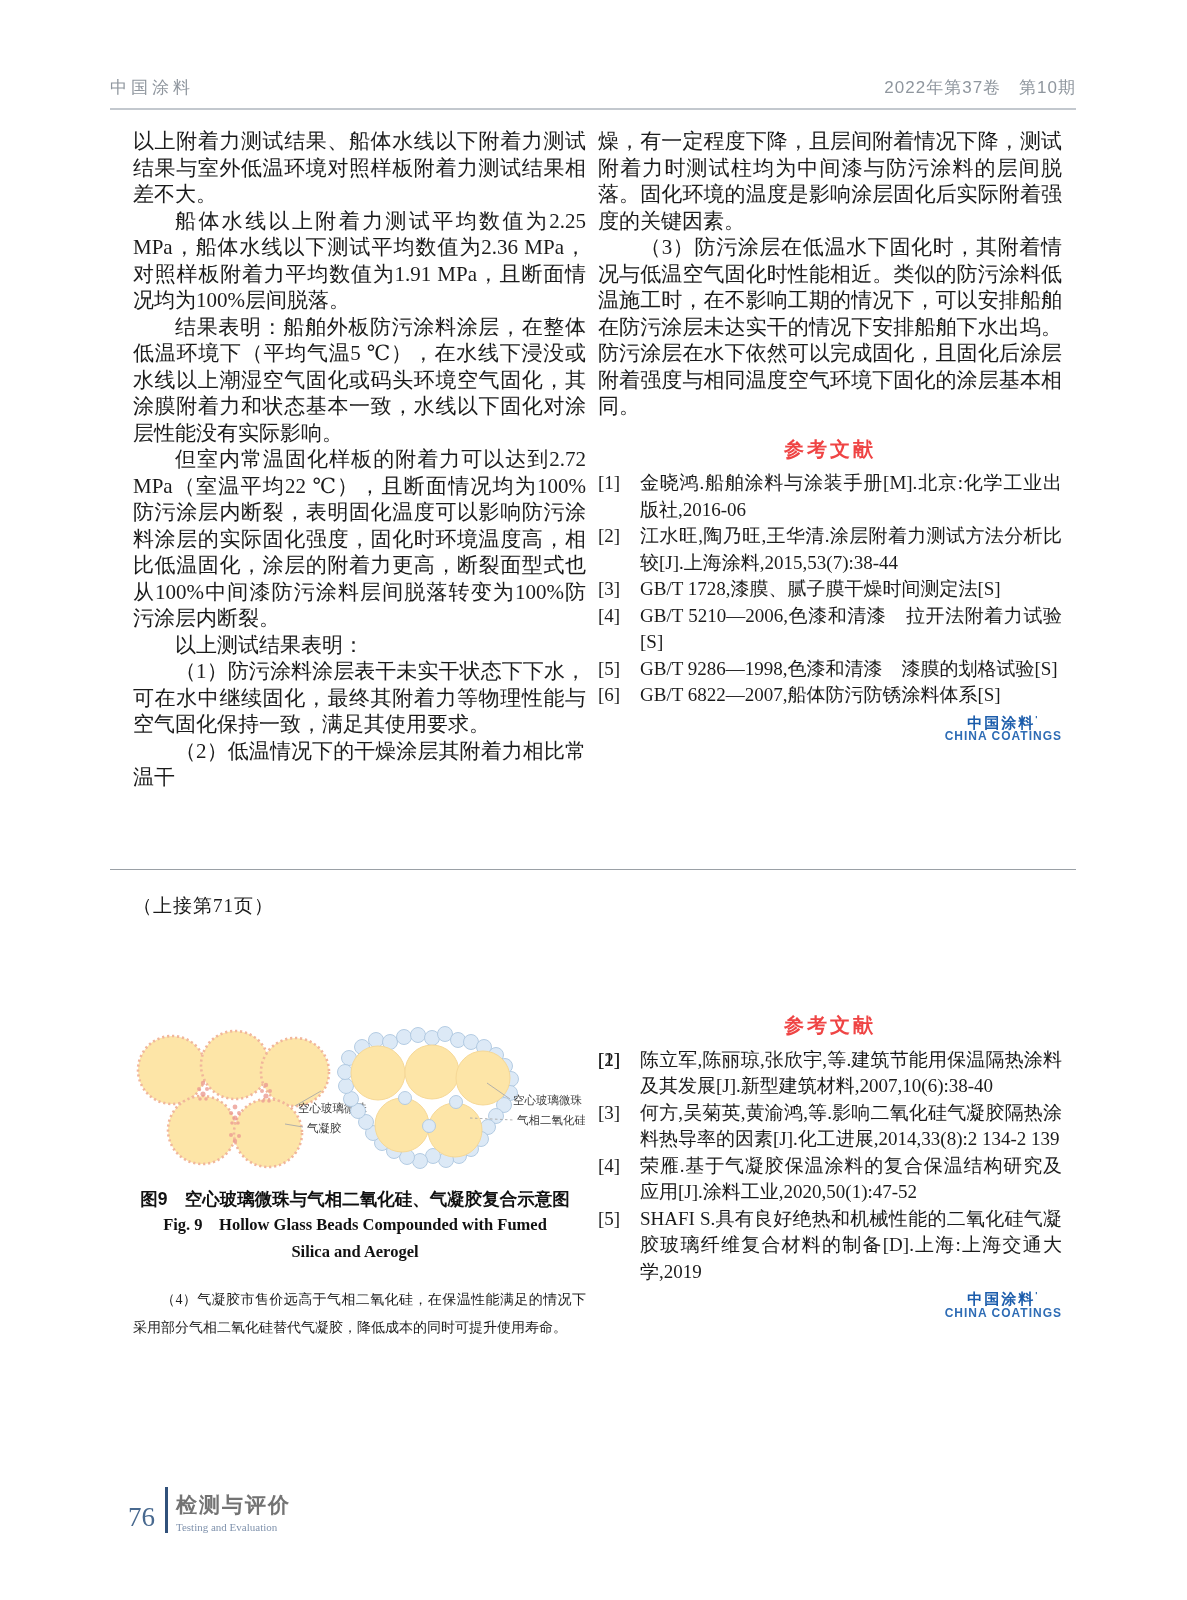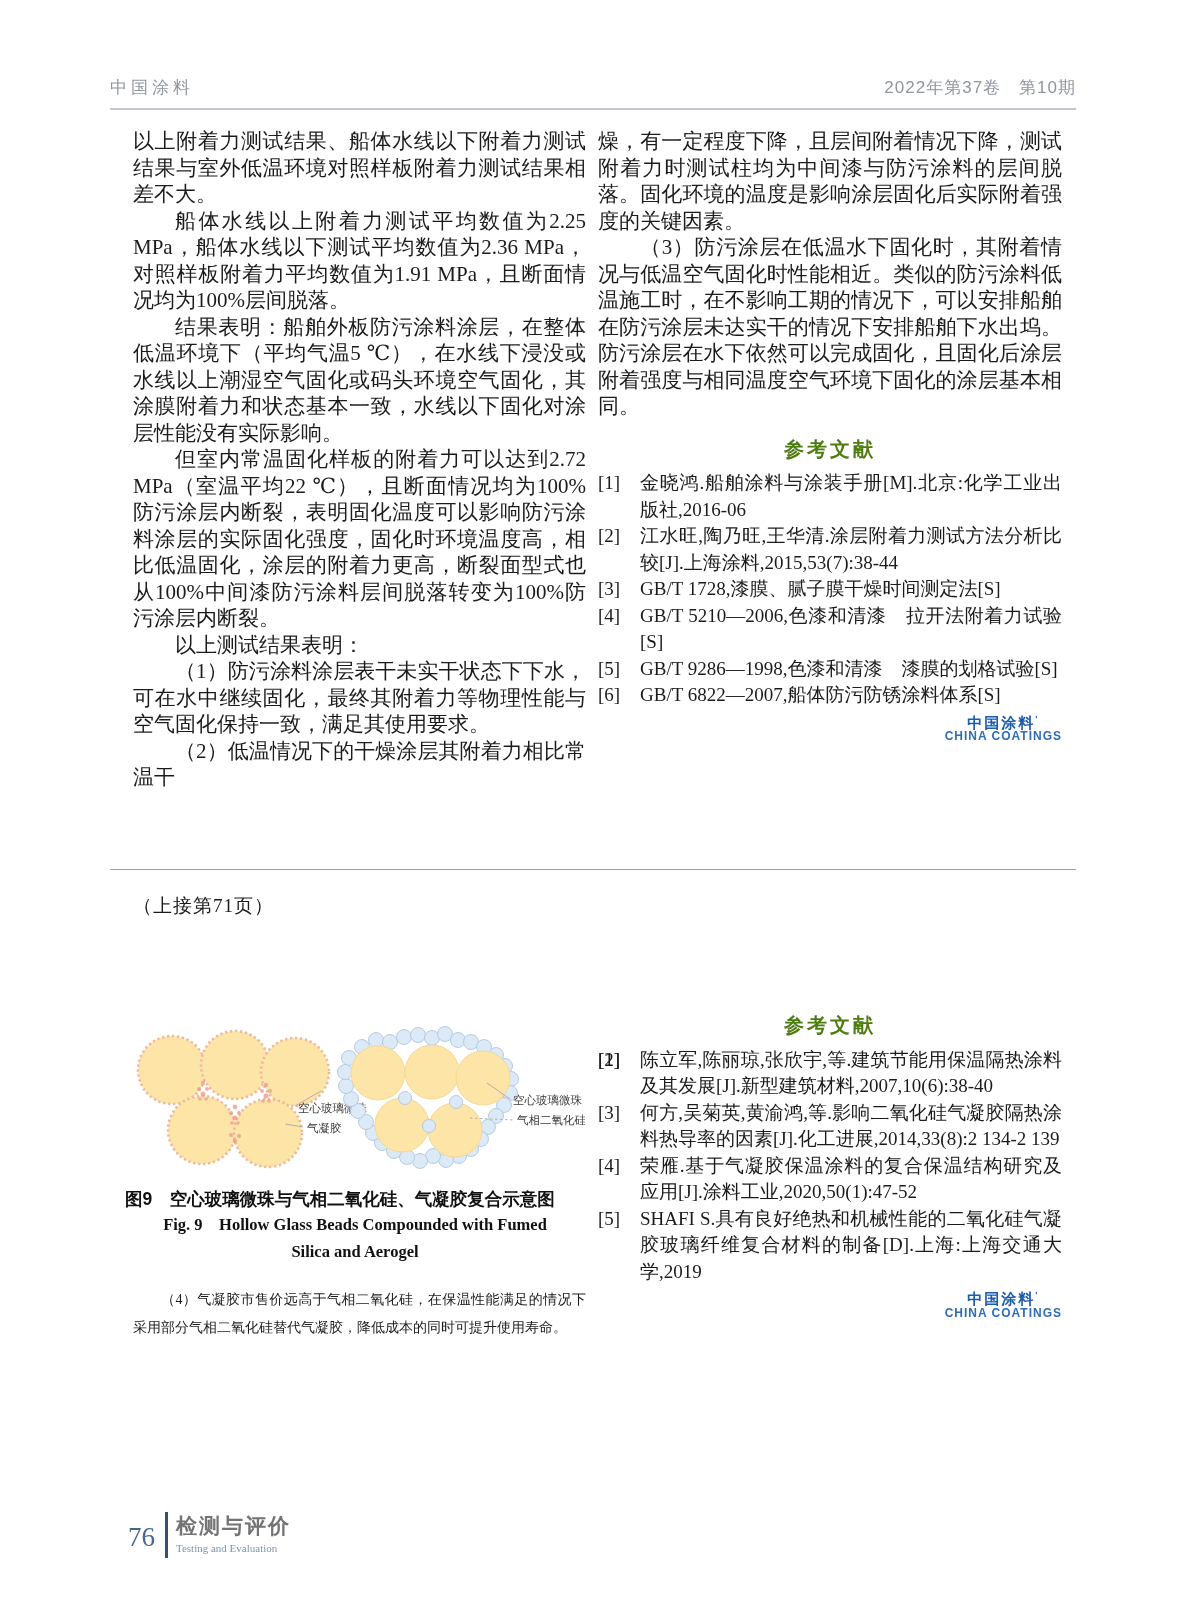--- a/index.html
+++ b/index.html
@@ -11,46 +11,46 @@
           font-family:"Liberation Sans","DejaVu Sans",sans-serif;color:#8f969e;font-size:17px;}
   .header .journal{letter-spacing:4px;}
   .header .issue{letter-spacing:1px;}
   
   .col{position:absolute;font-size:21px;line-height:26.5px;text-align:justify;}
   .col-left-top{left:133px;top:128px;width:453px;}
   .col-right-top{left:598px;top:128px;width:464px;}
   .para{margin:0;text-indent:2em;}
   .para.no-indent{text-indent:0;}
   .refs-title{font-weight:bold;text-align:center;font-size:20px;letter-spacing:3px;margin:16px 0 8px 0;
-              text-indent:0;font-family:"Liberation Sans","DejaVu Sans",sans-serif;color:#4d7c0f;}
+              text-indent:0;font-family:"Liberation Sans","DejaVu Sans",sans-serif;color:#ef4444;}
   ul.refs{list-style:none;margin:0;padding:0;font-size:19px;line-height:26.5px;}
   ul.refs li{position:relative;padding-left:42px;text-align:justify;}
   ul.refs li .refnum{position:absolute;left:0;top:0;}
   
   .logo{display:inline-block;text-align:center;color:#1b5cab;font-family:"Liberation Sans","DejaVu Sans",sans-serif;line-height:1.05;}
   .logo .logo-cn{font-size:15px;font-weight:bold;letter-spacing:2px;}
   .logo .logo-cn::after{content:"'";font-size:9px;vertical-align:super;}
   .logo .logo-en{font-size:12px;letter-spacing:1px;font-weight:bold;color:#2e6cb5;}
   .logo-row{text-align:right;margin-top:6px;}
   
   .mid-divider{position:absolute;left:110px;top:869px;width:966px;border-top:1.5px solid #9aa0a6;}
   .continuation{position:absolute;left:133px;top:893px;font-size:19px;letter-spacing:1px;font-family:Liberation Serif, serif;}
   
   .figure-block{position:absolute;left:125px;top:995px;width:460px;}
-  .figure-caption-cn{margin-top:10px;font-weight:bold;font-size:17.5px;
+  .figure-caption-cn{margin-top:10px;text-align:center;font-weight:bold;font-size:17.5px;
                      font-family:"Liberation Sans","DejaVu Sans",sans-serif;color:#111;}
   .figure-caption-en{text-align:center;font-weight:bold;font-size:16.5px;line-height:27px;
                      font-family:"Liberation Serif","DejaVu Serif",serif;color:#111;}
   .para4{position:absolute;left:133px;top:1286px;width:453px;font-size:14px;line-height:27.5px;text-align:justify;}
   .para4 p{margin:0;text-indent:2em;}
   .col-right-bottom{left:598px;top:1012px;width:464px;}
   .col-right-bottom .refs-title{margin-top:0;}
   
-  .footer{position:absolute;left:128px;top:1487px;display:flex;align-items:flex-start;
-          font-family:"Liberation Sans","DejaVu Sans",sans-serif;margin-top:25px;}
+  .footer{position:absolute;left:128px;top:1487px;display:flex;align-items:flex-end;
+          font-family:"Liberation Sans","DejaVu Sans",sans-serif;}
   .footer .pageno{font-size:27px;color:#48698f;font-family:"Liberation Serif","DejaVu Serif",serif;margin-right:10px;margin-top:10px;}
   .footer .bar{width:3px;height:46px;background:#31517a;margin-right:8px;}
   .footer .sec-cn{font-size:21px;font-weight:bold;color:#737373;letter-spacing:2px;}
   .footer .sec-en{font-size:11px;color:#8093ad;font-family:"Liberation Serif","DejaVu Serif",serif;margin-top:2px;}
   svg text{font-family:"Liberation Sans","DejaVu Sans",sans-serif;font-size:11.5px;fill:#3a3a3a;}
 </style>
 </head>
 <body>
 
 <div class="page">

